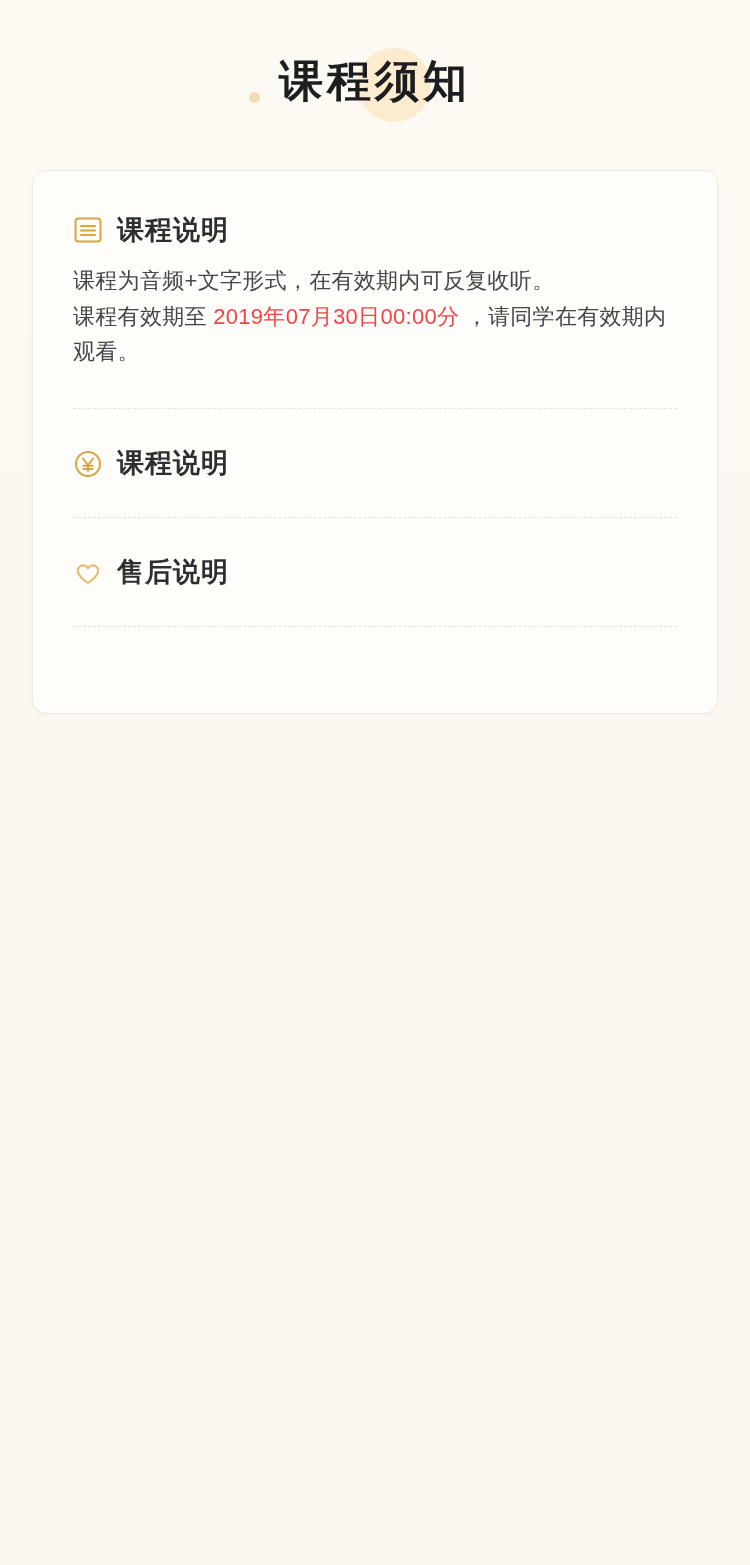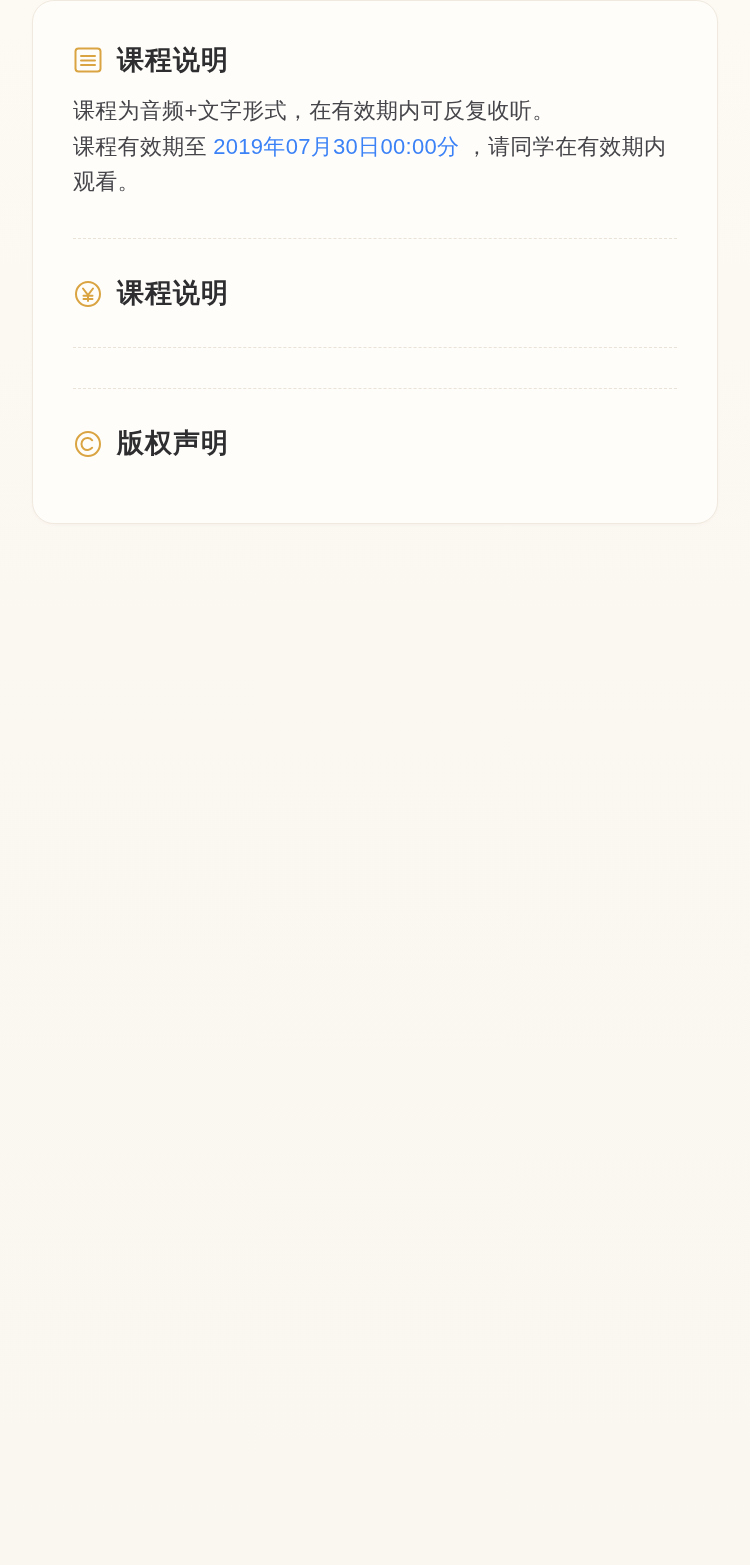--- a/index.html
+++ b/index.html
@@ -65,21 +65,21 @@
     font-size: 44px;
     font-weight: bold;
     letter-spacing: 4px;
     color: #1d1d1f;
   }
 
   
   .card {
     background: #fffdfa;
     border: 1px solid #f0e9df;
-    border-radius: 22px;
+    border-radius: 14px;
     box-shadow: 0 1px 3px rgba(180,160,130,0.06);
     padding: 44px 40px 46px 40px;
     box-sizing: border-box;
   }
 
   .divider {
     border: 0;
     border-top: 1px dashed #e8e2d8;
     margin: 38px 0 40px 0;
     height: 0;
@@ -106,28 +106,35 @@
   }
 
   .sec-body {
     font-size: 22px;
     line-height: 1.62;
     color: #45454a;
     letter-spacing: .3px;
     white-space: pre-line;
   }
   .hl {
-    color: #3b82f6;
+    color: #ef4444;
   }
 </style>
 </head>
 <body>
 
 <div class="page">
 
+  <div class="header">
+    <div class="header-inner">
+      <div class="title-blob"></div>
+      <div class="title-dot"></div>
+      <div class="page-title">课程须知</div>
+    </div>
+  </div>
 
   <div class="card">
 
     <div class="section">
       <div class="sec-head">
         <svg class="sec-icon" viewBox="0 0 30 30">
           <rect x="2.5" y="3.5" width="25" height="23" rx="3" fill="none" stroke="#d9a441" stroke-width="2"></rect>
           <line x1="8" y1="11" x2="22" y2="11" stroke="#d9a441" stroke-width="2" stroke-linecap="round"></line>
           <line x1="8" y1="15.5" x2="22" y2="15.5" stroke="#d9a441" stroke-width="2" stroke-linecap="round"></line>
           <line x1="8" y1="20" x2="22" y2="20" stroke="#d9a441" stroke-width="2" stroke-linecap="round"></line>
@@ -149,28 +156,27 @@
           <line x1="10.5" y1="16.8" x2="19.5" y2="16.8" stroke="#d9a441" stroke-width="2" stroke-linecap="round"></line>
           <line x1="10.5" y1="20" x2="19.5" y2="20" stroke="#d9a441" stroke-width="2" stroke-linecap="round"></line>
         </svg>
         <div class="sec-title">课程说明</div>
       </div>
     </div>
 
     <hr class="divider">
 
     <div class="section">
+      <div class="sec-head">
+        <svg class="sec-icon" viewBox="0 0 30 30">
+          <path d="M15 25 C5 18 3 12.5 6.2 9 C9 5.9 13.2 7 15 10.2 C16.8 7 21 5.9 23.8 9 C27 12.5 25 18 15 25 Z" fill="none" stroke="#e9b86a" stroke-width="2" stroke-linejoin="round"></path>
+        </svg>
+        <div class="sec-title">售后说明</div>
+      </div>
     </div>
 
     <hr class="divider">
 
     <div class="section">
-      <div class="sec-head">
-        <svg class="sec-icon" viewBox="0 0 30 30">
-          <circle cx="15" cy="15" r="12" fill="none" stroke="#d9a441" stroke-width="2"></circle>
-          <path d="M19.2 11.3 A6 6 0 1 0 19.2 18.7" fill="none" stroke="#d9a441" stroke-width="2" stroke-linecap="round"></path>
-        </svg>
-        <div class="sec-title">版权声明</div>
-      </div>
     </div>
 
   </div>
 </div>
 
 </body></html>

